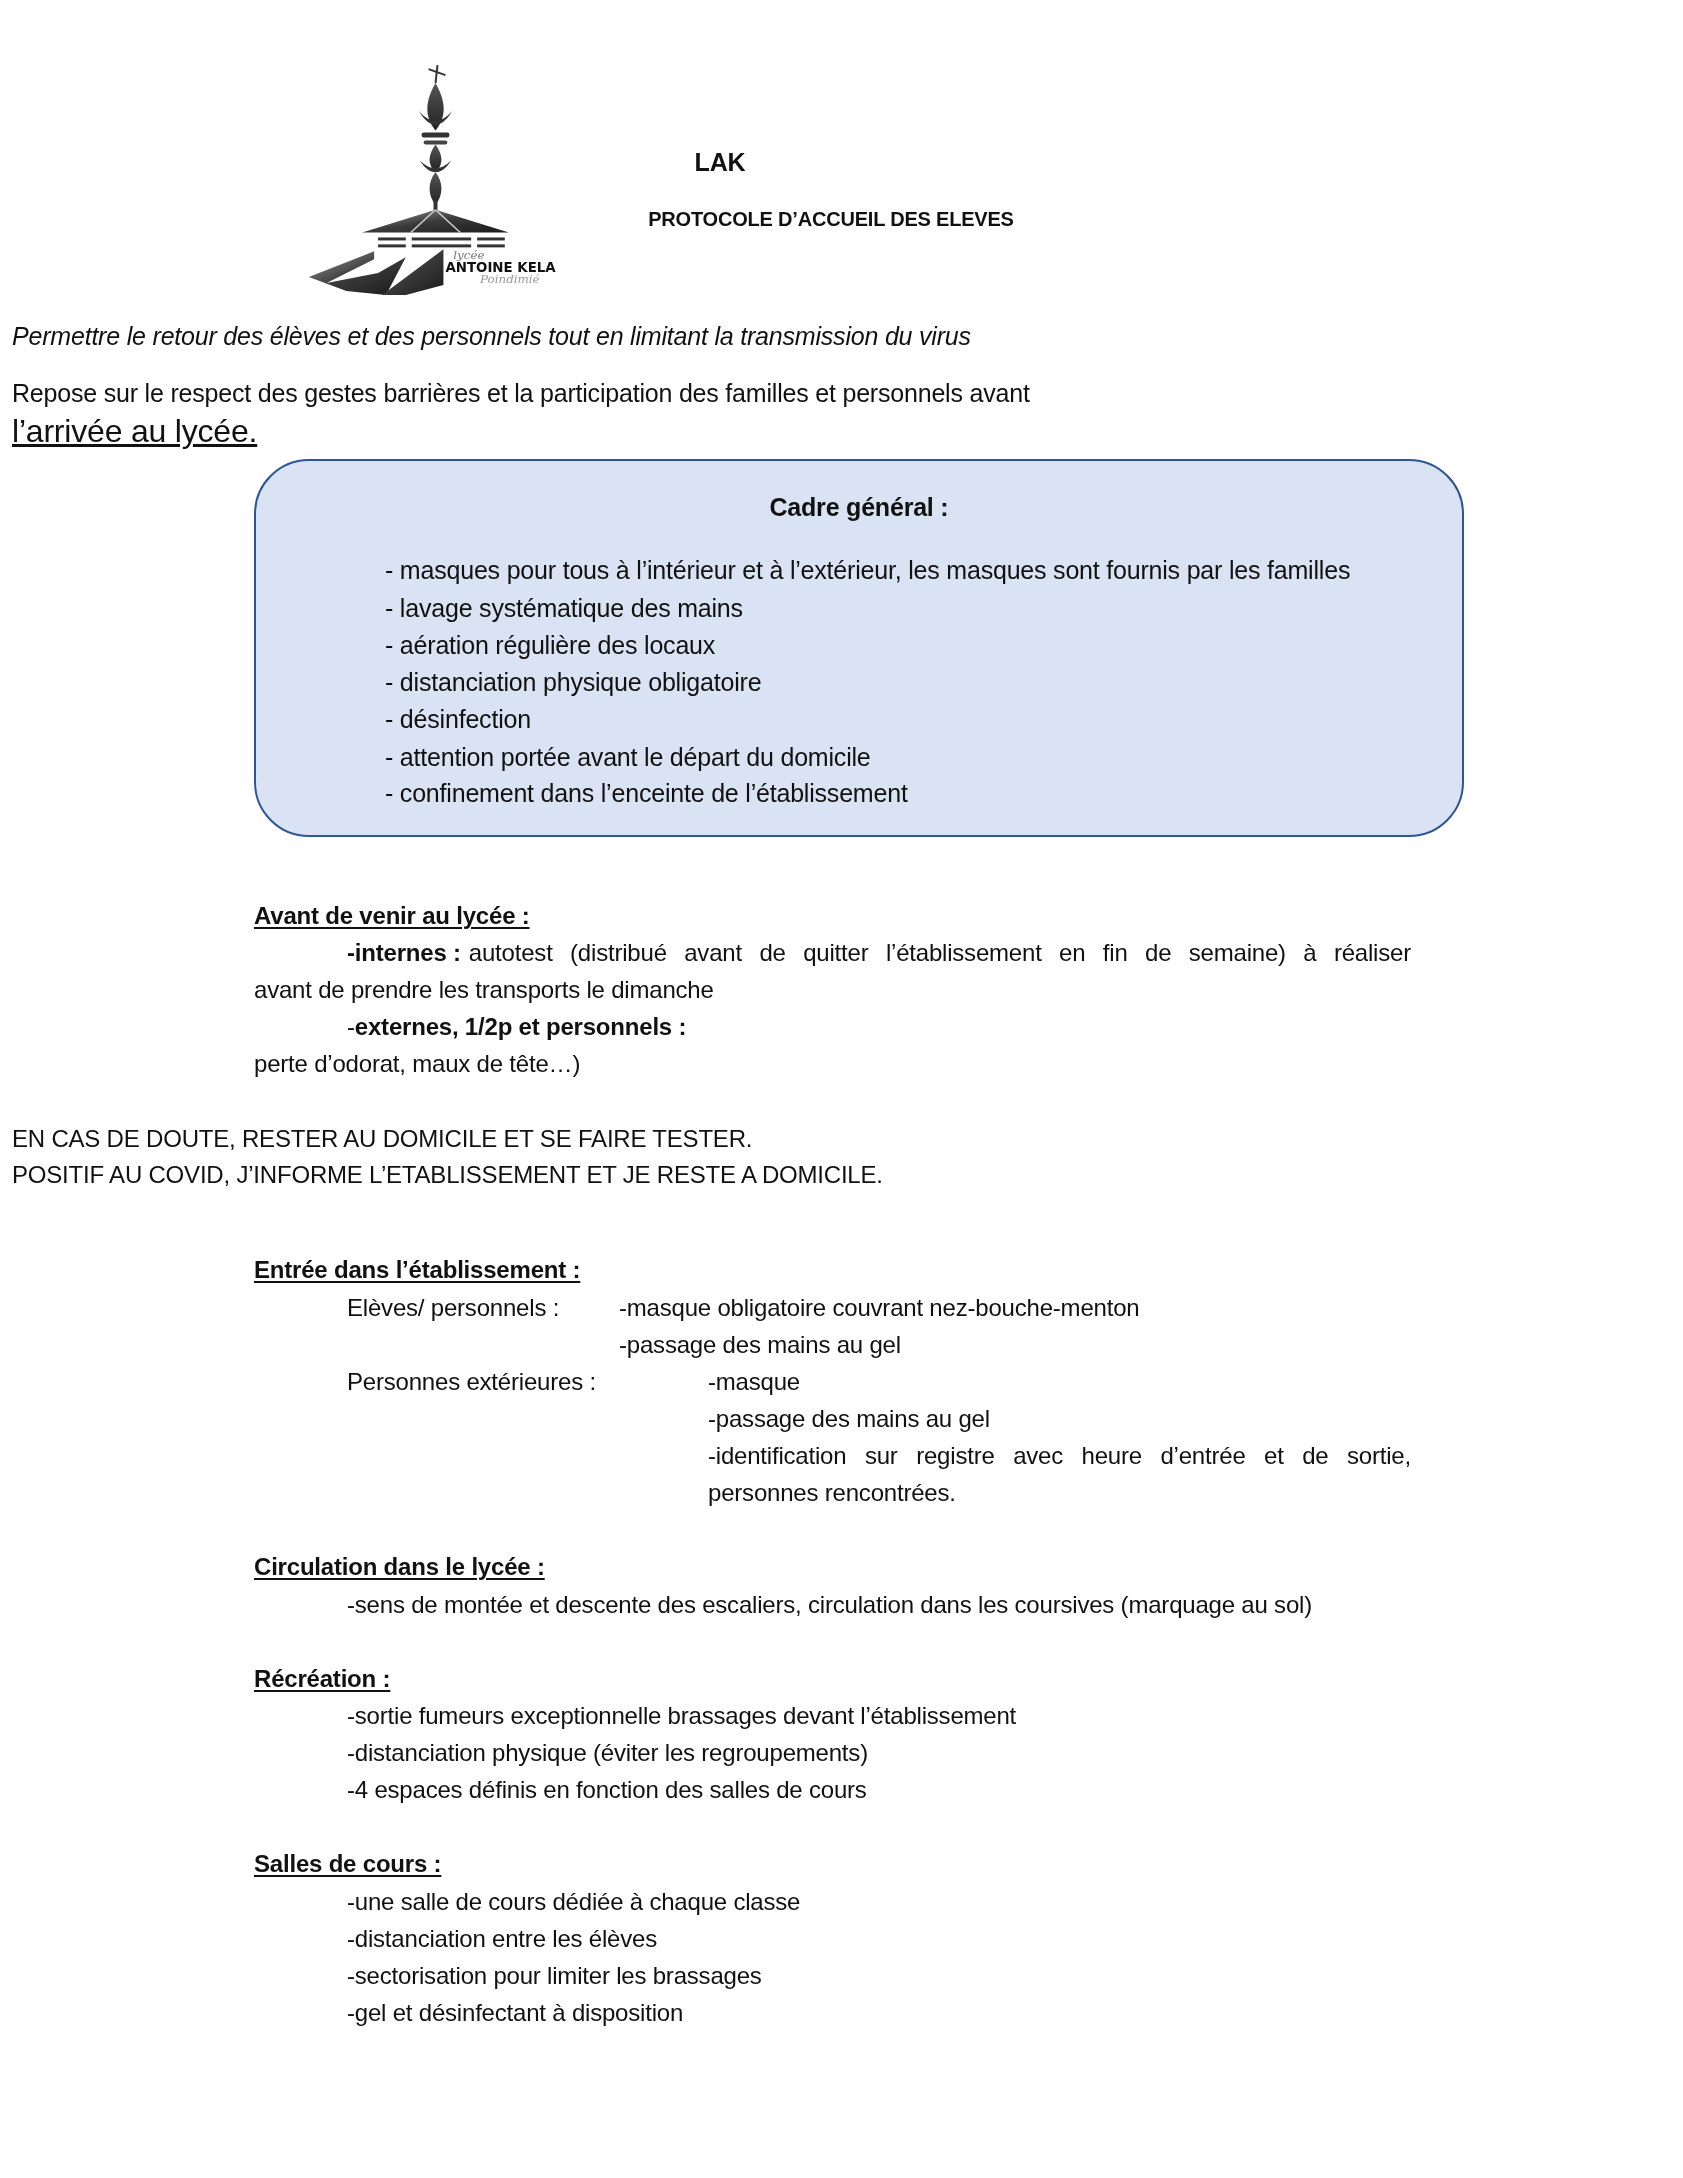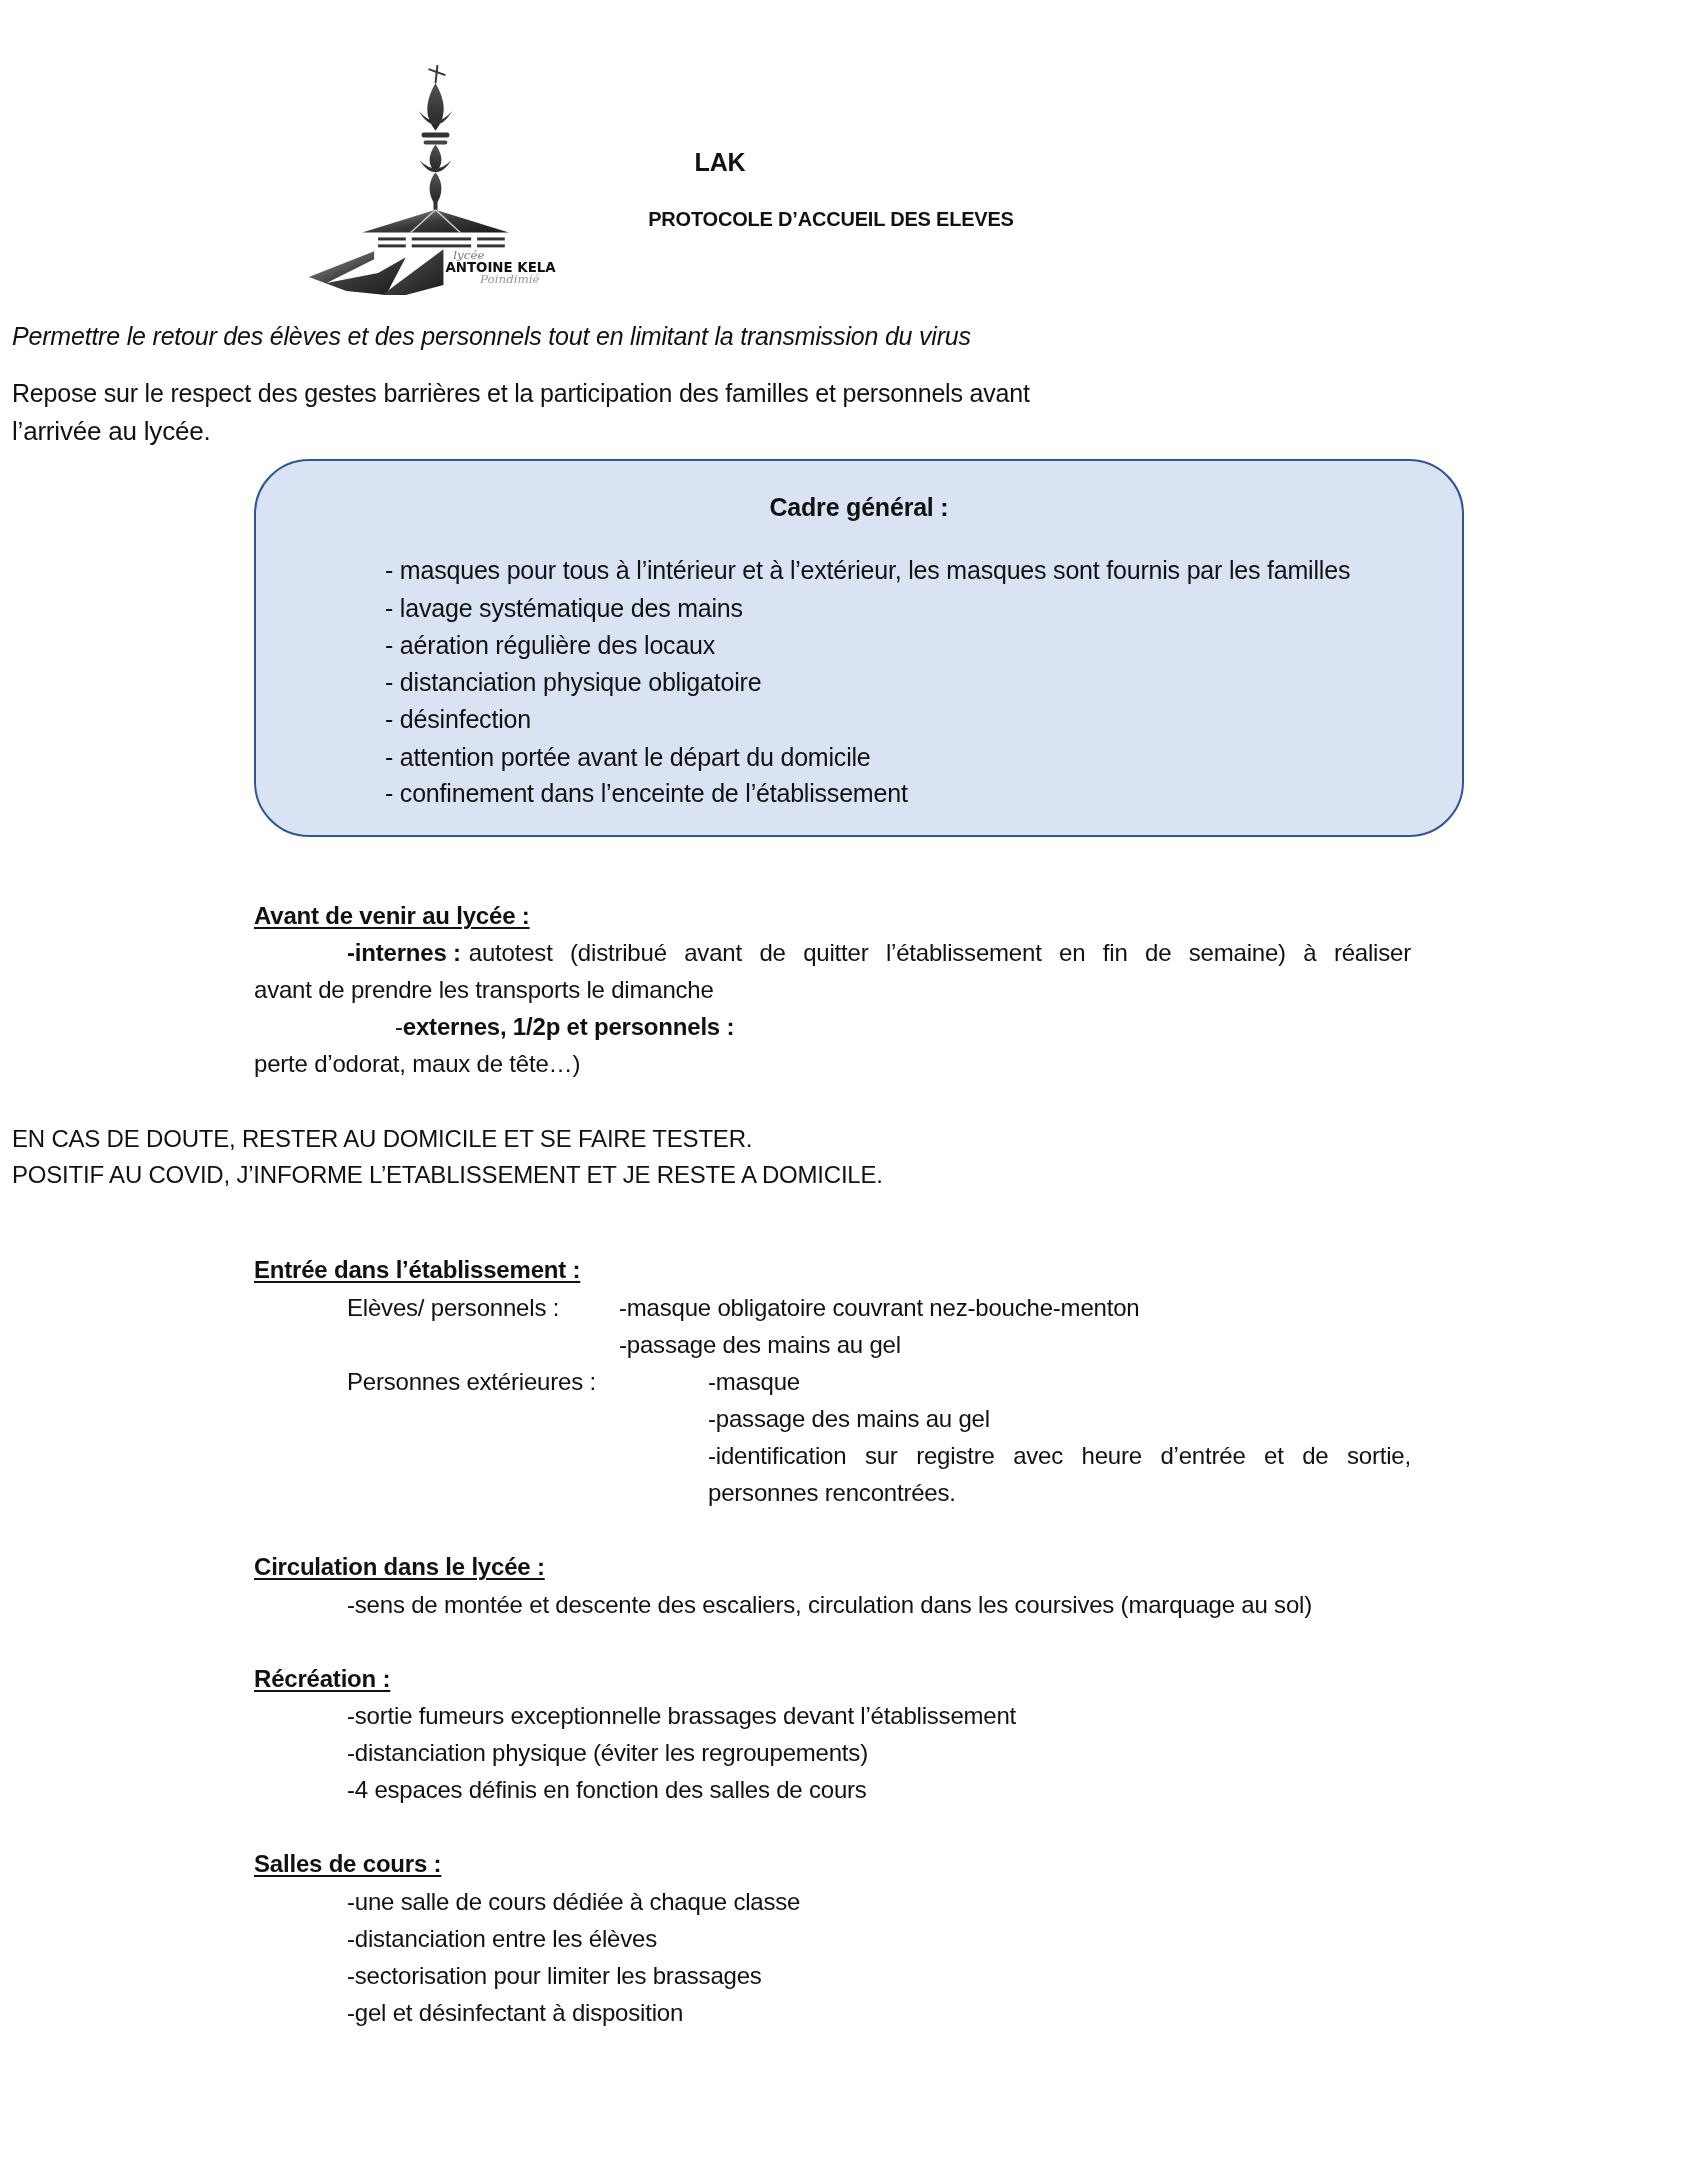--- a/index.html
+++ b/index.html
@@ -17,21 +17,21 @@
     
     #logo { left: 287px; top: 61px; width: 297px; height: 248px; }
 
     
     #title-lak { top: 147px; font-size: 25px; font-weight: bold; left: 0; width: 1440px; text-align: center; padding-left: 0px; }
     #title-main { top: 204px; font-size: 20px; font-weight: bold; }
     .title-block { left: 554px; width: 554px; text-align: center; }
 
     #subtitle { top: 321px; font-style: italic; font-size: 25px; }
     #intro1 { top: 378px; font-size: 25px; }
-    #intro2 { top: 416px; font-size: 26px; }
+    #intro2 { top: 416px; font-size: 32px; text-decoration: underline; }
 
     
     #box {
       left: 254px; top: 459px; width: 1210px; height: 378px;
       background: #dae3f3; border: 2.5px solid #2f5597; border-radius: 55px;
       box-sizing: border-box;
     }
     #box-title { top: 492px; left: 254px; width: 1210px; text-align: center; font-weight: bold; font-size: 25px; }
     .box-item { left: 385px; font-size: 25px; }
 
@@ -106,21 +106,21 @@
 <div class="abs txt box-item" style="top:778px">- confinement dans l’enceinte de l’établissement</div>
 
 <div class="abs txt heading" style="left:254px; top:901px">Avant de venir au lycée :</div>
 <div class="abs txt" style="left:347px; top:938px; width:1064px;">
   <div class="just-row">
     <span><span class="bold">-internes :</span></span>
     <span style="flex:1; margin-left:8px; text-align:justify; text-align-last:justify;">autotest (distribué avant de quitter l’établissement en fin de semaine) à réaliser</span>
   </div>
 </div>
 <div class="abs txt" style="left:254px; top:975px">avant de prendre les transports le dimanche</div>
-<div class="abs txt" style="left:347px; top:1012px; width:1064px;margin-left:48px;">
+<div class="abs txt" style="left:347px; top:1012px; width:1064px;">
   <div class="just-row">
     <span><span>-</span><span class="bold">externes, 1/2p et personnels :</span></span>
   </div>
 </div>
 <div class="abs txt" style="left:254px; top:1049px">perte d’odorat, maux de tête…)</div>
 
 <div class="abs txt center" style="top:1124px">EN CAS DE DOUTE, RESTER AU DOMICILE ET SE FAIRE TESTER.</div>
 <div class="abs txt center" style="top:1160px">POSITIF AU COVID, J’INFORME L’ETABLISSEMENT ET JE RESTE A DOMICILE.</div>
 
 <div class="abs txt heading" style="left:254px; top:1255px">Entrée dans l’établissement :</div>

